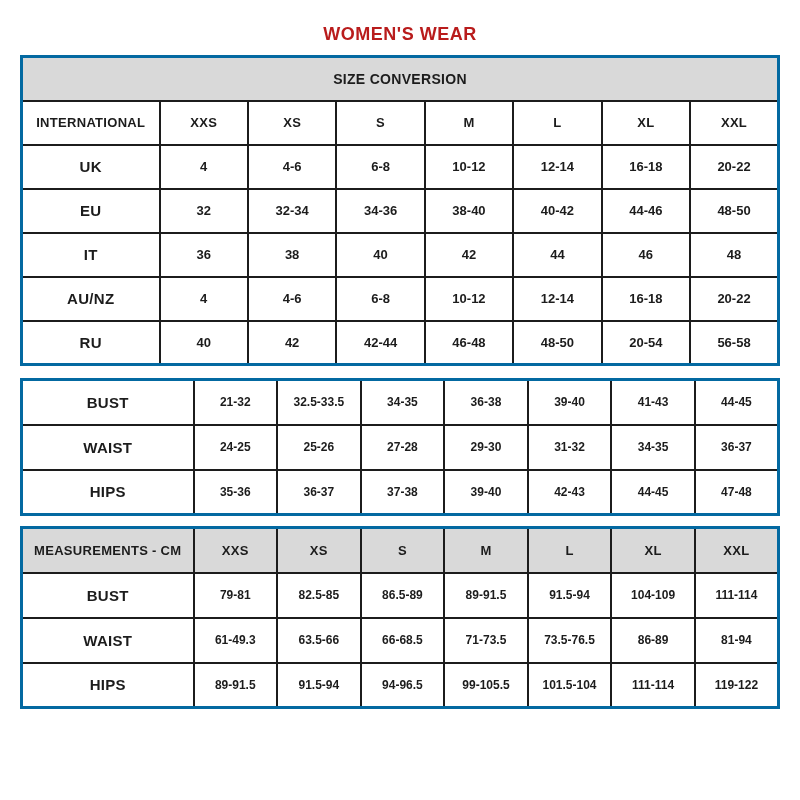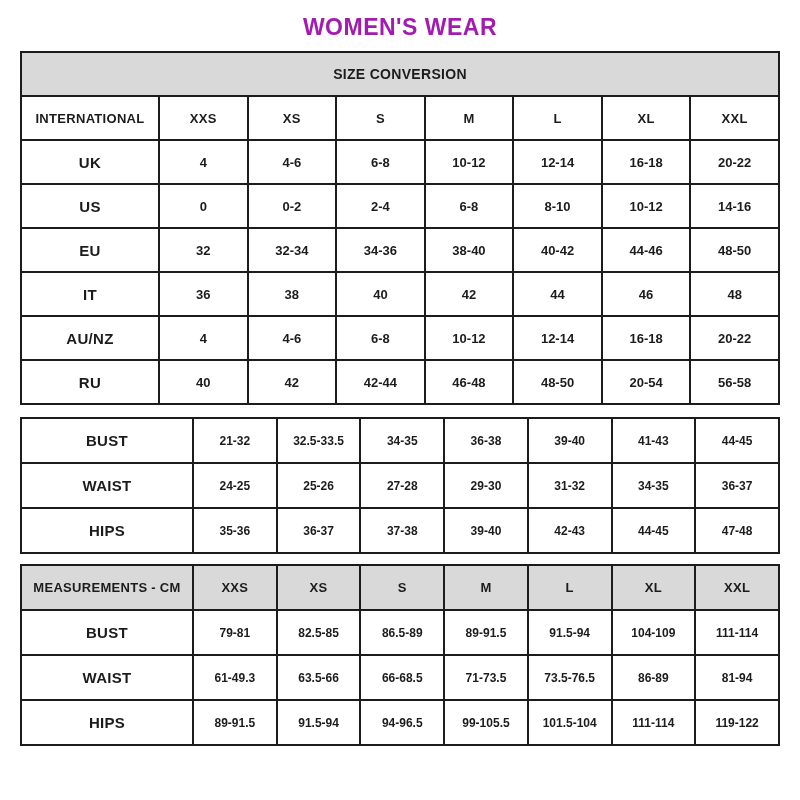--- a/index.html
+++ b/index.html
@@ -5,32 +5,32 @@
   * { margin: 0; padding: 0; box-sizing: border-box; }
   html, body {
     width: 800px; height: 800px;
     background: #ffffff;
     font-family: "Liberation Sans", sans-serif;
     color: #1c1c1c;
   }
   .page { width: 800px; height: 800px; padding: 8px 20px 10px 20px; }
   .page-title {
     text-align: center;
-    font-size: 23px;
+    font-size: 18px;
     font-weight: 700;
     letter-spacing: 0.5px;
-    margin-top: 6px;
+    margin-top: 16px;
     margin-bottom: 10px;
-    color: #a21caf;
+    color: #b91c1c;
   }
   table {
     width: 760px;
     border-collapse: collapse;
     table-layout: fixed;
-    border: 1px solid #0369a1;
+    border: 3px solid #0369a1;
   }
   td {
     border: 2px solid #1c1c1c;
     text-align: center;
     vertical-align: middle;
     background: #ffffff;
   }
   .hdr-bg { background: #d9d9d9; }
   .caption-cell {
     font-size: 14px;
@@ -92,30 +92,20 @@
     </tr>
     <tr>
       <td class="row-label">UK</td>
       <td class="val">4</td>
       <td class="val">4-6</td>
       <td class="val">6-8</td>
       <td class="val">10-12</td>
       <td class="val">12-14</td>
       <td class="val">16-18</td>
       <td class="val">20-22</td>
-    </tr>
-    <tr>
-      <td class="row-label">US</td>
-      <td class="val">0</td>
-      <td class="val">0-2</td>
-      <td class="val">2-4</td>
-      <td class="val">6-8</td>
-      <td class="val">8-10</td>
-      <td class="val">10-12</td>
-      <td class="val">14-16</td>
     </tr>
     <tr>
       <td class="row-label">EU</td>
       <td class="val">32</td>
       <td class="val">32-34</td>
       <td class="val">34-36</td>
       <td class="val">38-40</td>
       <td class="val">40-42</td>
       <td class="val">44-46</td>
       <td class="val">48-50</td>

